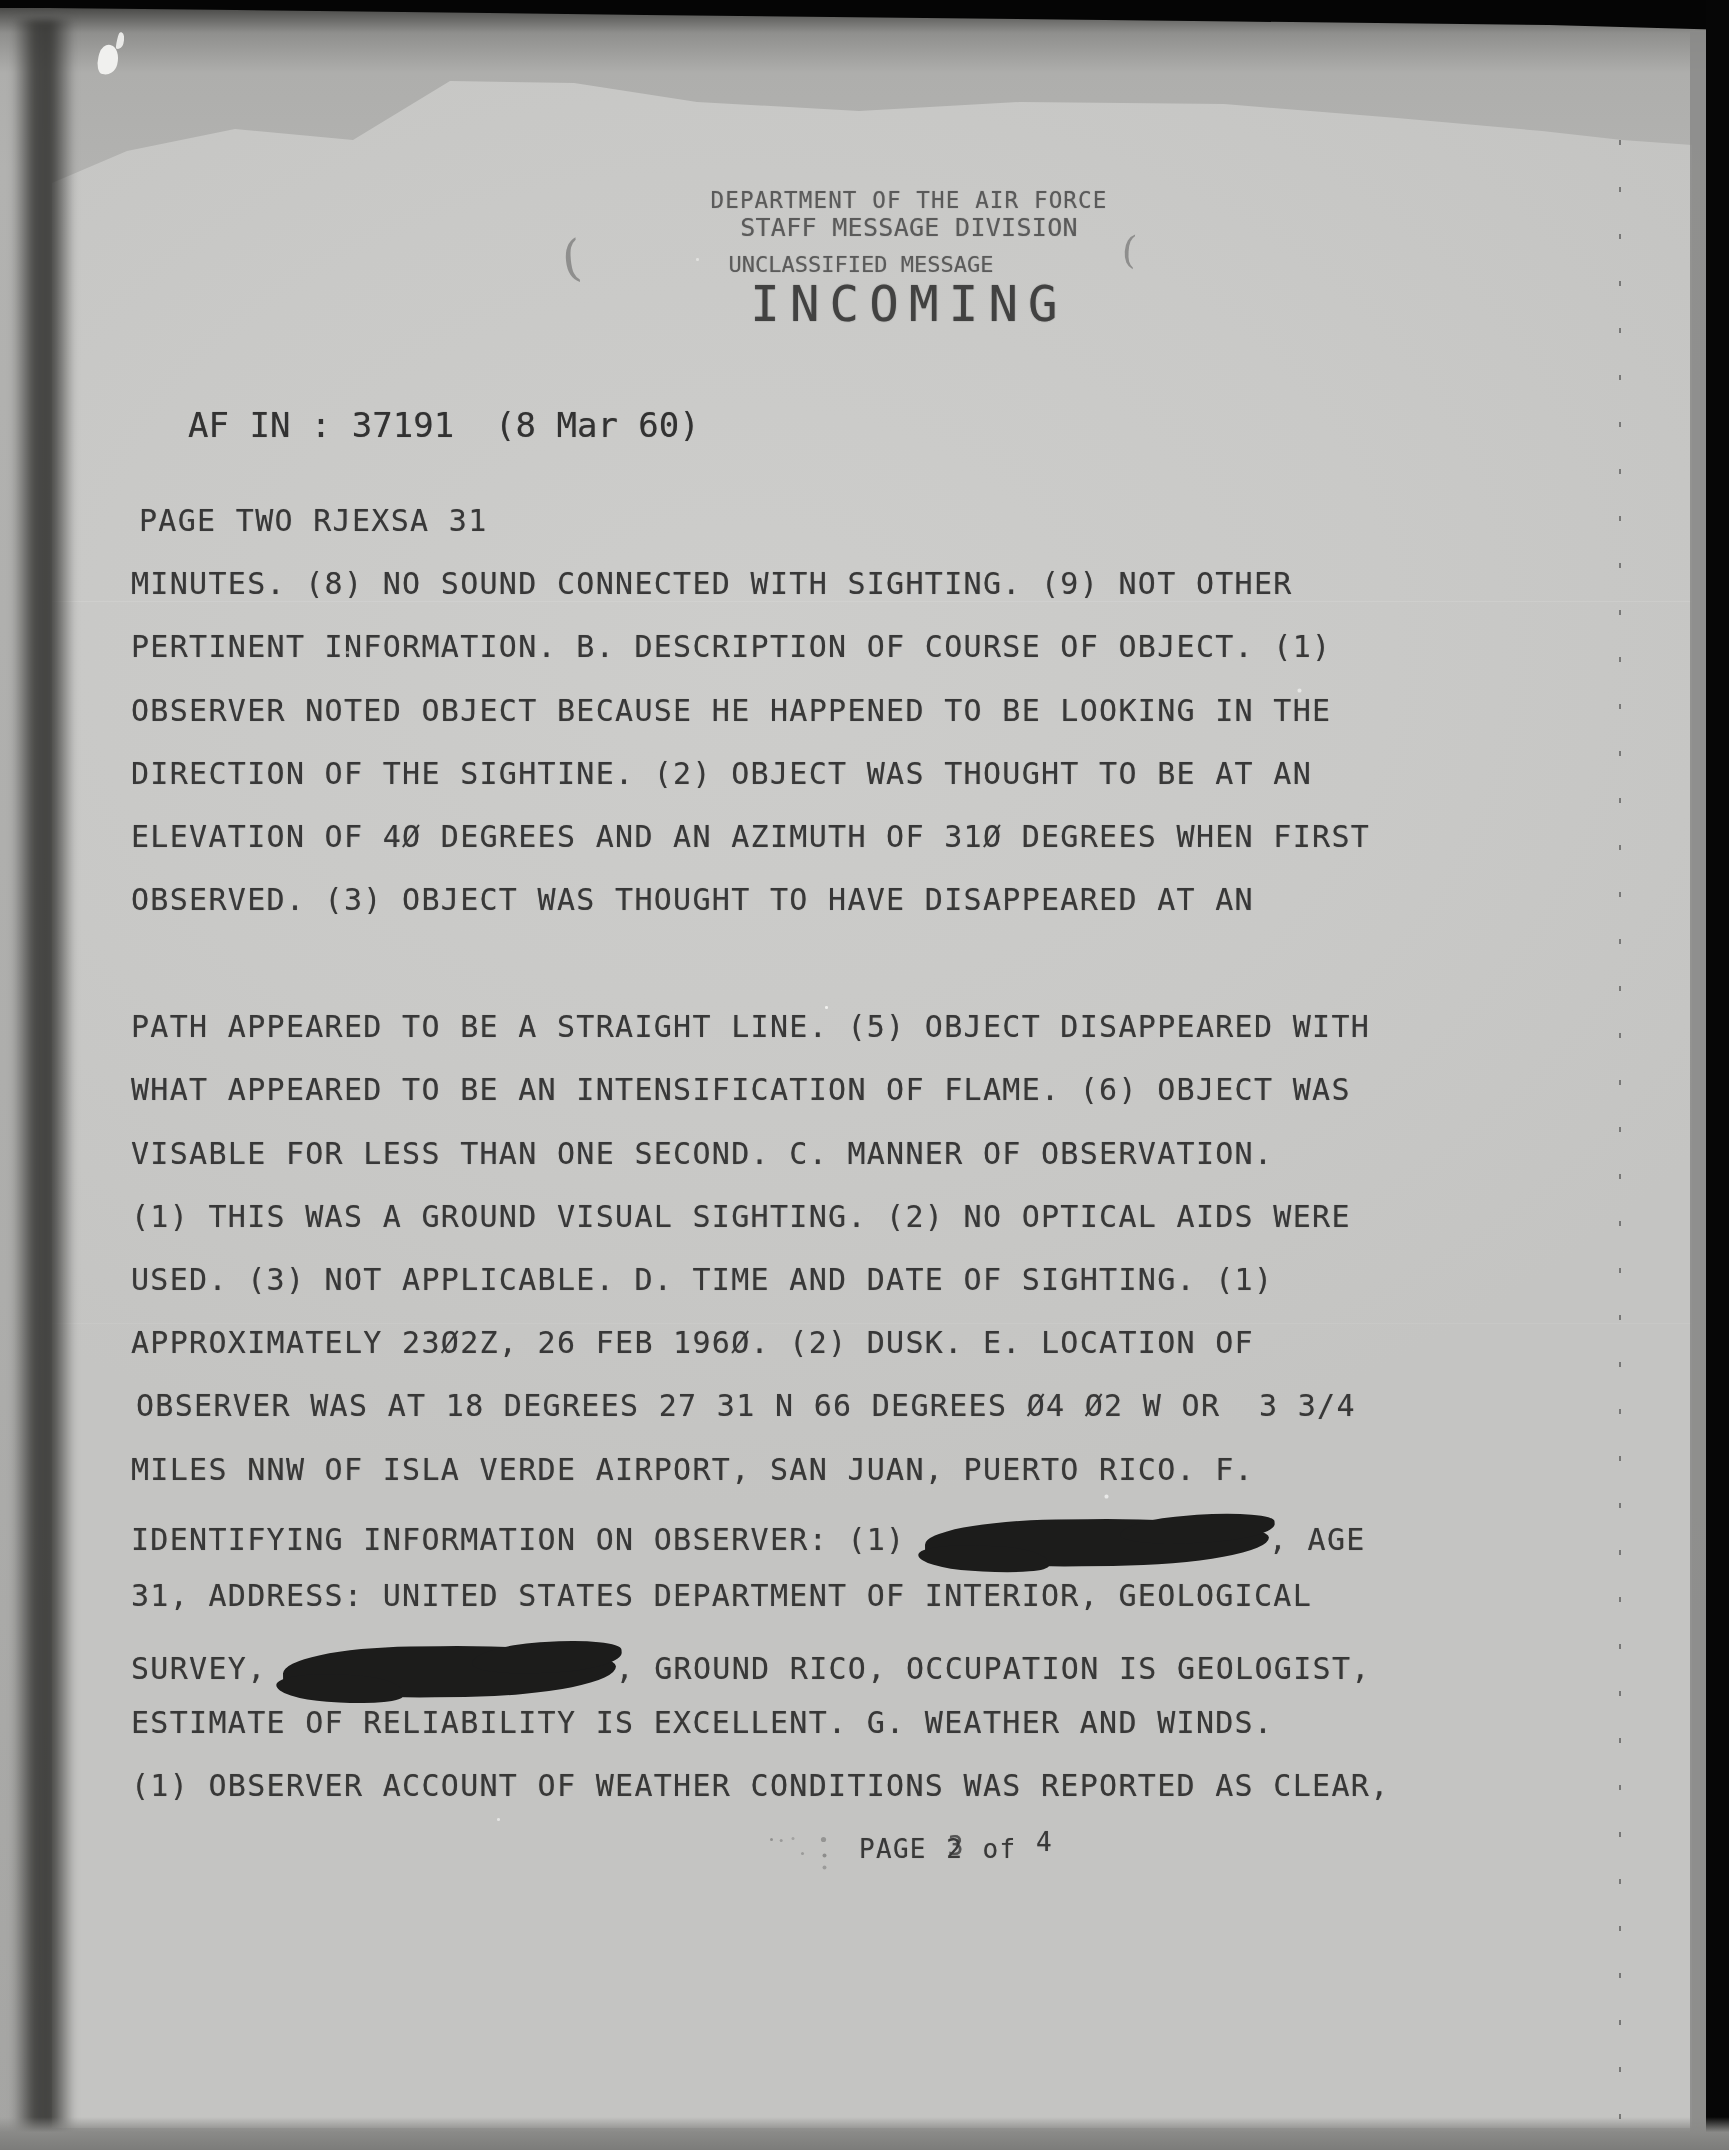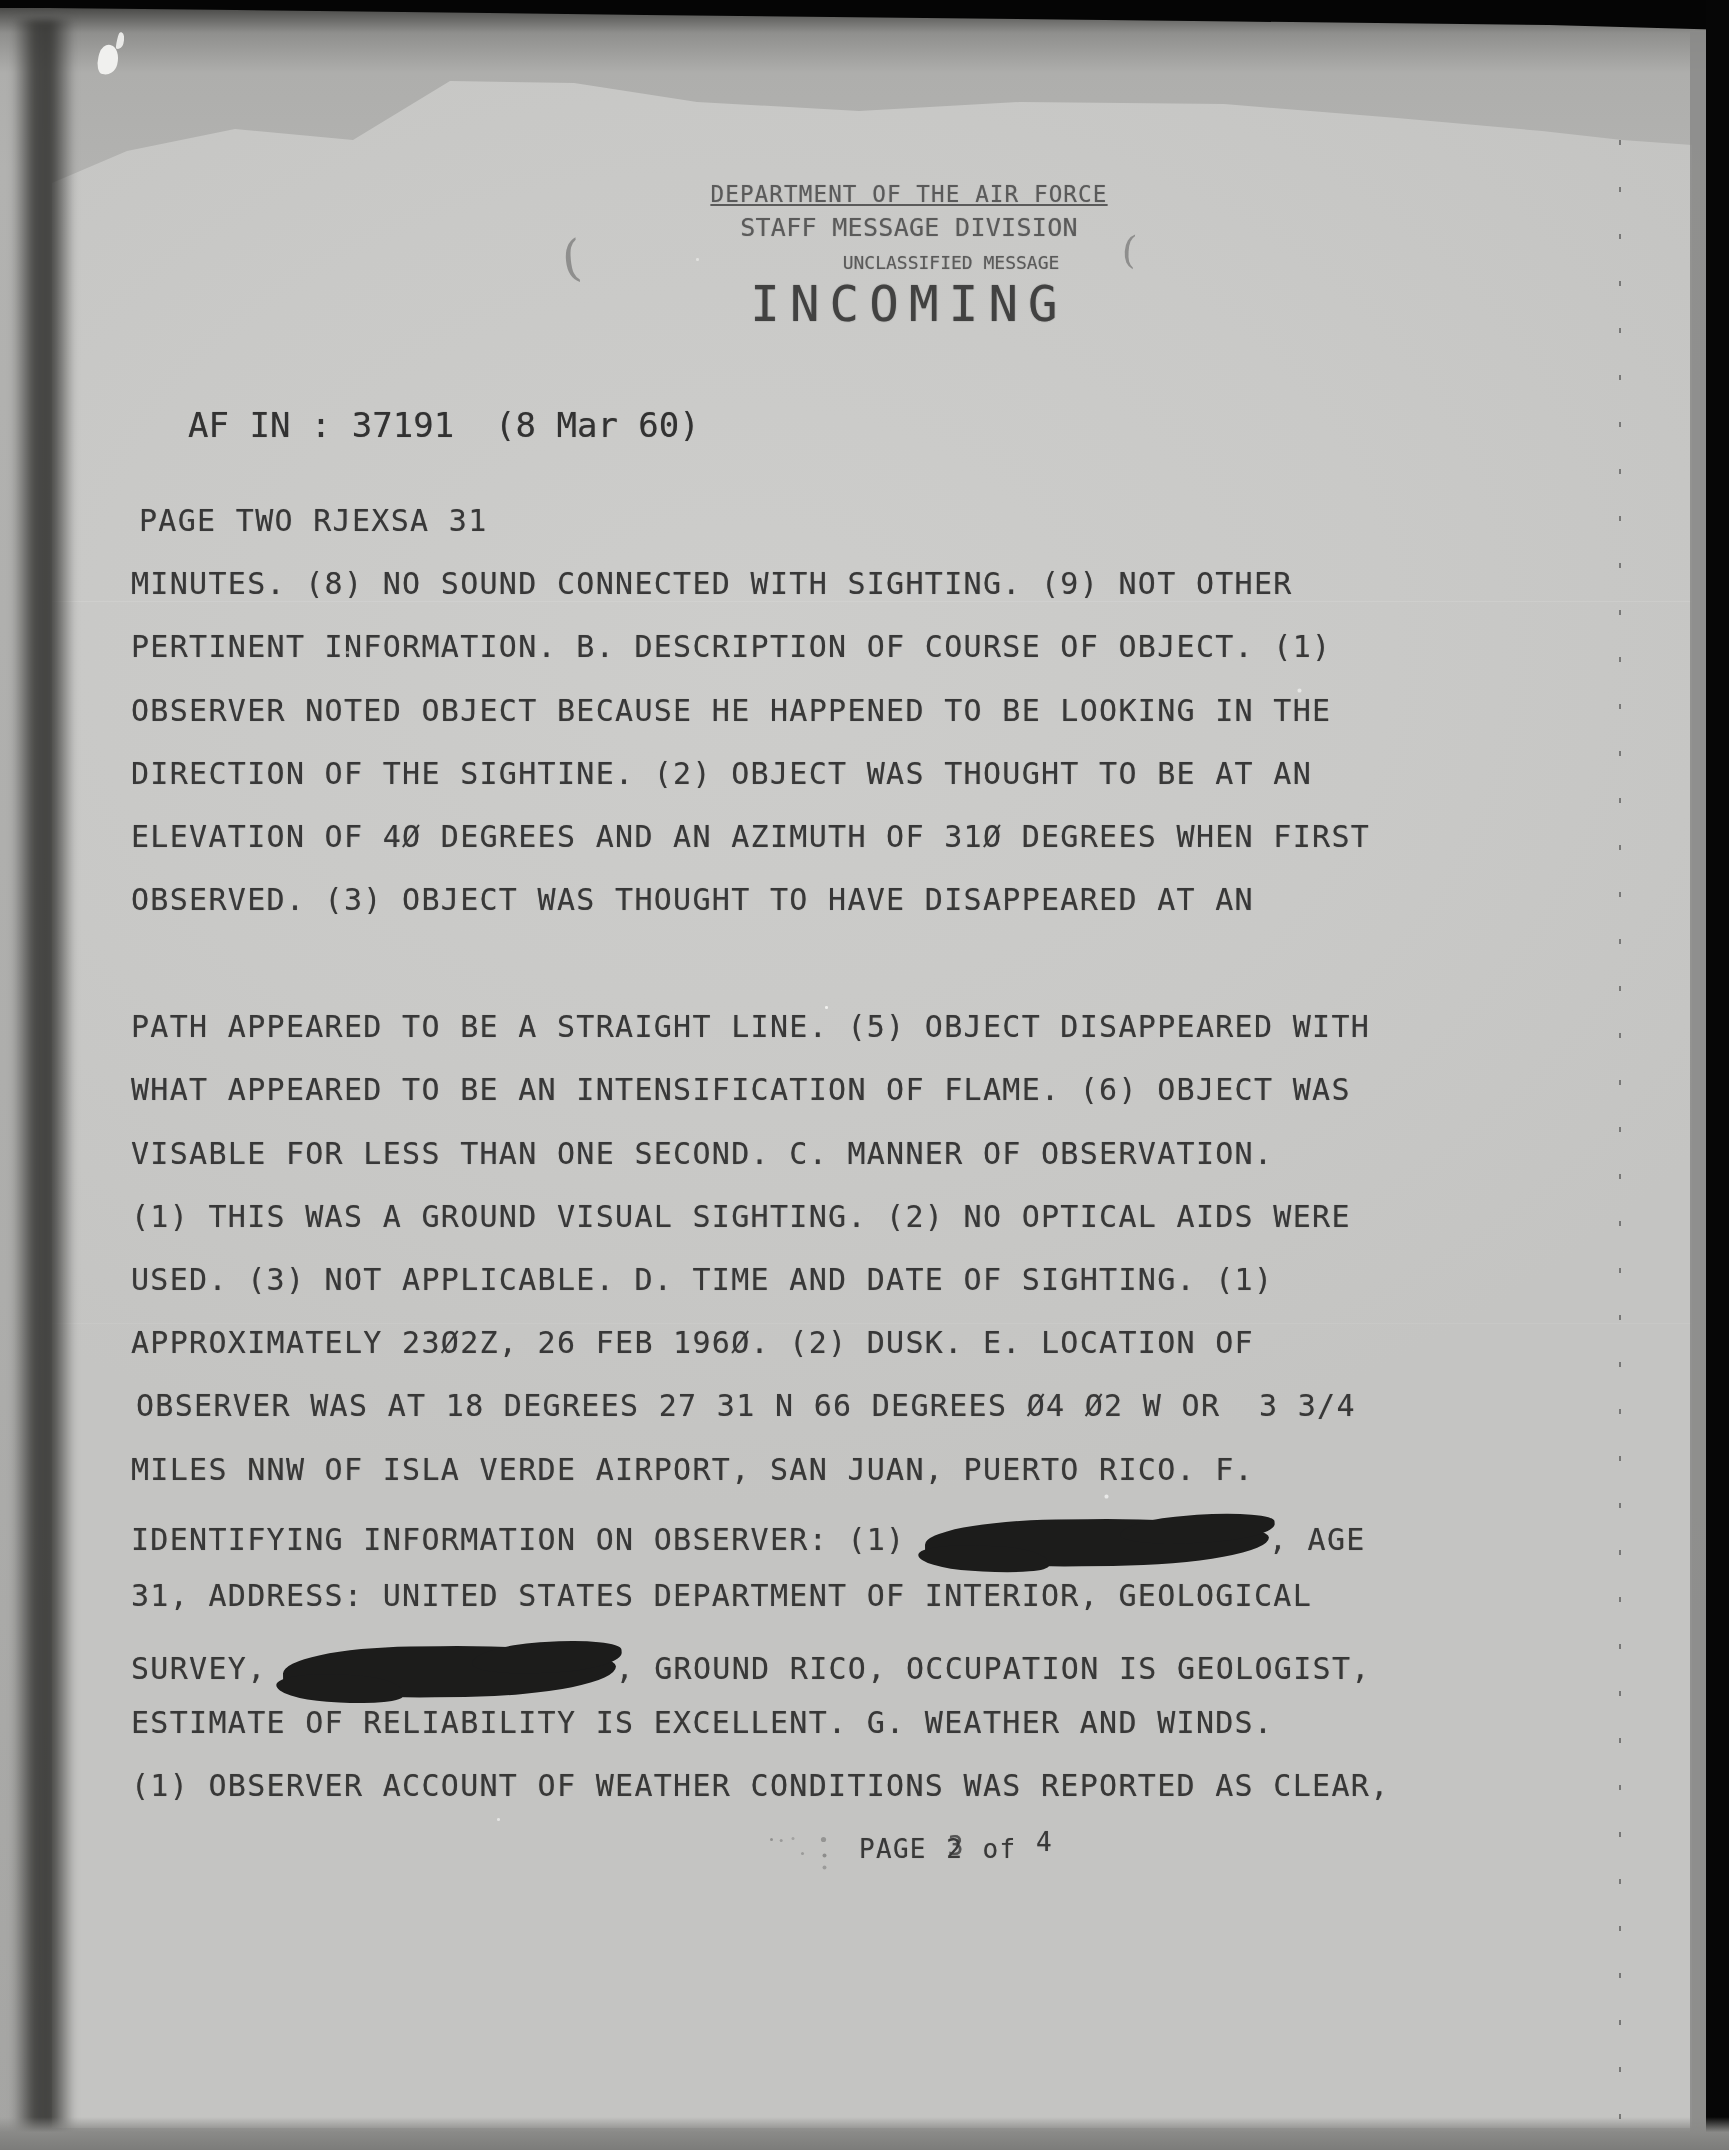--- a/index.html
+++ b/index.html
@@ -15,23 +15,23 @@
   
   .page{position:absolute;left:52px;top:69px;width:1640px;height:2059px;
     background:radial-gradient(ellipse 1183px 860px at 42% 28%, #cdcdcb 0%, #c9c9c7 55%, #c4c4c2 100%);
     clip-path:polygon(0 114px,75px 82px,183px 60px,301px 71px,398px 12px,522px 14px,
       645px 33px,807px 42px,968px 33px,1172px 35px,1345px 49px,1490px 62px,
       1570px 71px,1640px 76px,1640px 2059px,0 2059px);}
 
   
   .stamp{position:absolute;transform:translateX(-50%);white-space:pre;
     color:#3c3c3c;opacity:.78;text-shadow:0 0 1.1px rgba(60,60,60,.55);}
-  .stamp.l1{left:857px;top:112px;font-size:22.6px;letter-spacing:1.1px;text-decoration:underline;}
+  .stamp.l1{left:857px;top:118px;font-size:22.6px;letter-spacing:1.1px;}
   .stamp.l2{left:857px;top:144px;font-size:25px;letter-spacing:0.3px;}
-  .stamp.l3{left:899px;top:183px;font-size:18px;letter-spacing:0px;}
+  .stamp.l3{left:809px;top:183px;font-size:22px;letter-spacing:0px;}
   .stamp.l4{left:857px;top:207px;font-size:49px;letter-spacing:10.2px;
     color:#2e2e2e;opacity:.87;text-shadow:0 0 1.3px rgba(40,40,40,.6);}
 
   .ref{position:absolute;left:136px;top:336px;font-size:34px;letter-spacing:0;
     white-space:pre;color:#262626;opacity:.92;text-shadow:0 0 0.8px rgba(40,40,40,.55);}
 
   .bodywrap{position:absolute;inset:0;}
   .bodyline{position:absolute;left:79px;white-space:pre;font-size:30px;
     letter-spacing:1.3px;line-height:30px;color:#292929;opacity:.9;
     text-shadow:0 0 0.8px rgba(42,42,42,.5);}

